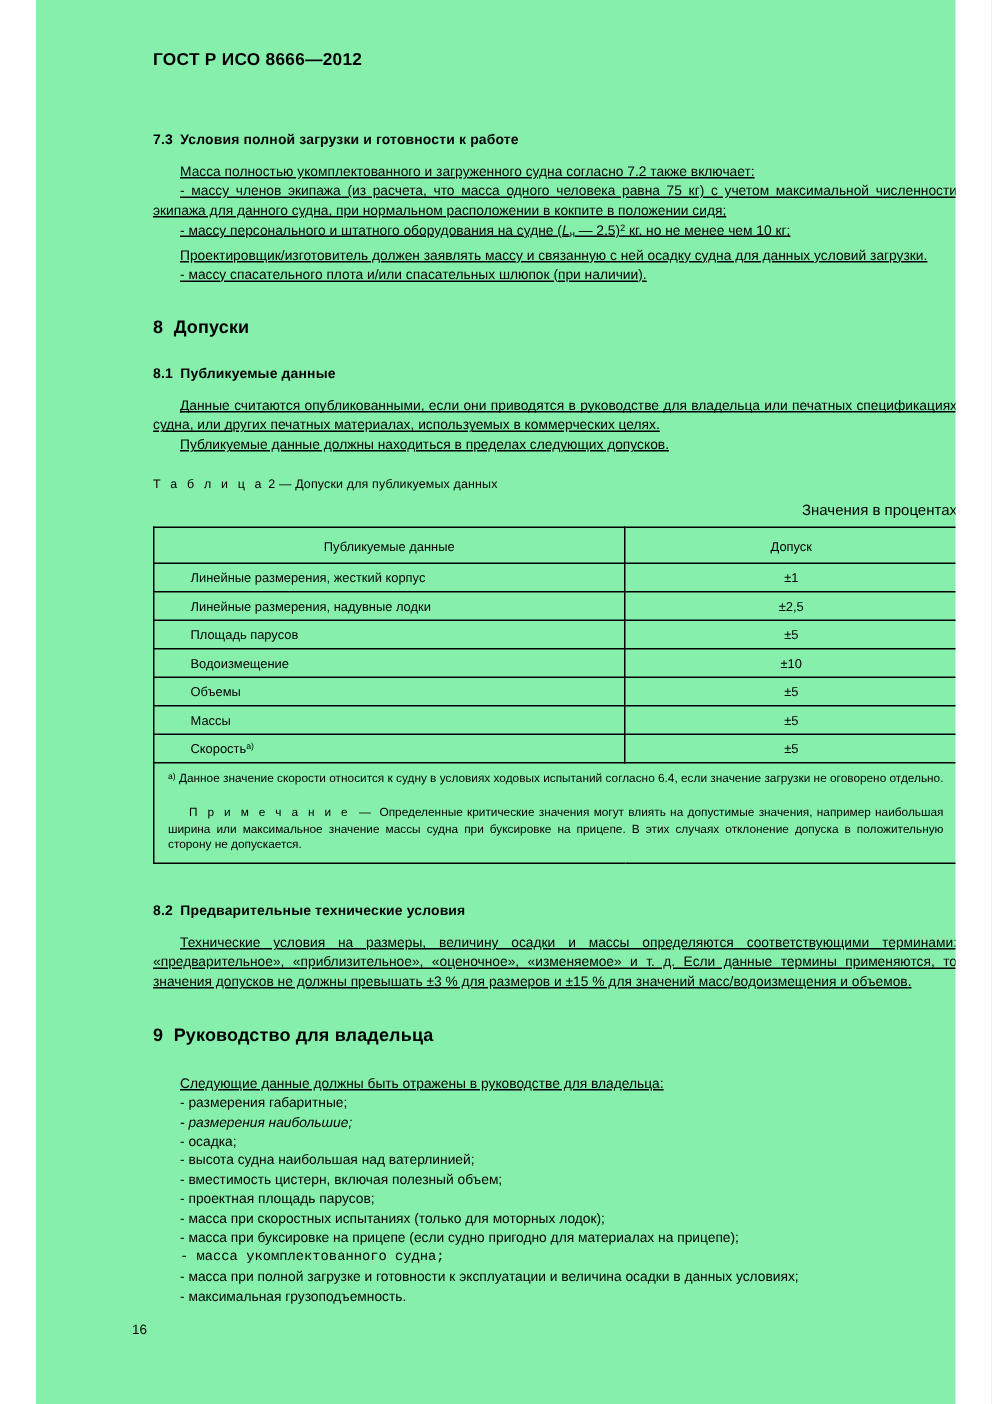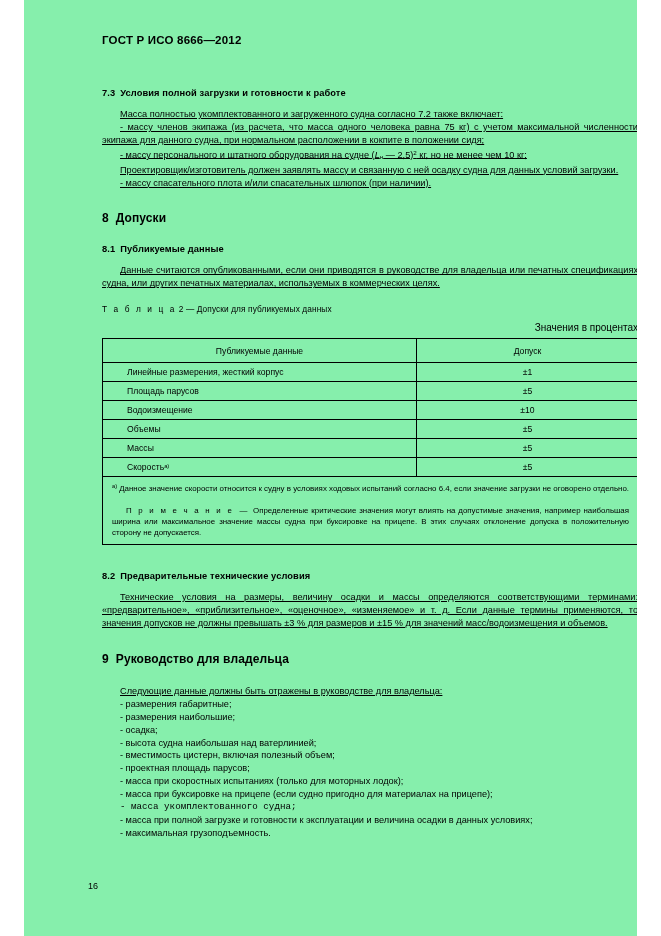--- a/index.html
+++ b/index.html
@@ -204,20 +204,21 @@
 
     <div class="sp-3"></div>
 
     <h3 class="h-sub">
       <span class="num">8.1</span><span>Публикуемые данные</span>
     </h3>
 
     <div class="sp-1"></div>
 
     <p class="body first">Данные считаются опубликованными, если они приводятся в руководстве для владельца или печатных спецификациях судна, или других печатных материалах, используемых в коммерческих целях.</p>
+    <p class="body first">Публикуемые данные должны находиться в пределах следующих допусков.</p>
 
     <div class="sp-2"></div>
 
     <p class="tbl-caption">
       <span class="spaced">Т а б л и ц а</span>&nbsp;<span>2</span>&nbsp;<span>—</span>&nbsp;<span>Допуски для публикуемых данных</span>
     </p>
 
     <div class="sp-5"></div>
 
     <p class="tbl-units">Значения в процентах</p>
@@ -232,20 +233,24 @@
       <thead>
         <tr>
           <th>Публикуемые данные</th>
           <th>Допуск</th>
         </tr>
       </thead>
       <tbody>
         <tr>
           <td class="left">Линейные размерения, жесткий корпус</td>
           <td class="center">±1</td>
+        </tr>
+        <tr>
+          <td class="left">Линейные размерения, надувные лодки</td>
+          <td class="center">±2,5</td>
         </tr>
         <tr>
           <td class="left">Площадь парусов</td>
           <td class="center">±5</td>
         </tr>
         <tr>
           <td class="left">Водоизмещение</td>
           <td class="center">±10</td>
         </tr>
         <tr>
@@ -288,21 +293,21 @@
     <h2 class="h-main">
       <span class="num">9</span><span>Руководство для владельца</span>
     </h2>
 
     <div class="sp-3"></div>
 
     <p class="body first">Следующие данные должны быть отражены в руководстве для владельца:</p>
 
     <ul class="dash">
       <li style="text-indent:18px;">- размерения габаритные;</li>
-      <li style="text-indent:18px;">- размерения наибольшие;</li>
+      <li style="text-indent:18px;font-style:italic;">- размерения наибольшие;</li>
       <li style="text-indent:18px;">- осадка;</li>
       <li style="text-indent:18px;">- высота судна наибольшая над ватерлинией;</li>
       <li style="text-indent:18px;">- вместимость цистерн, включая полезный объем;</li>
       <li style="text-indent:18px;">- проектная площадь парусов;</li>
       <li style="text-indent:18px;">- масса при скоростных испытаниях (только для моторных лодок);</li>
       <li style="text-indent:18px;">- масса при буксировке на прицепе (если судно пригодно для материалах на прицепе);</li>
       <li style="text-indent:18px;font-family:Liberation Mono, monospace;">- масса укомплектованного судна;</li>
       <li style="text-indent:18px;">- масса при полной загрузке и готовности к эксплуатации и величина осадки в данных условиях;</li>
       <li style="text-indent:18px;">- максимальная грузоподъемность.</li>
     </ul>

